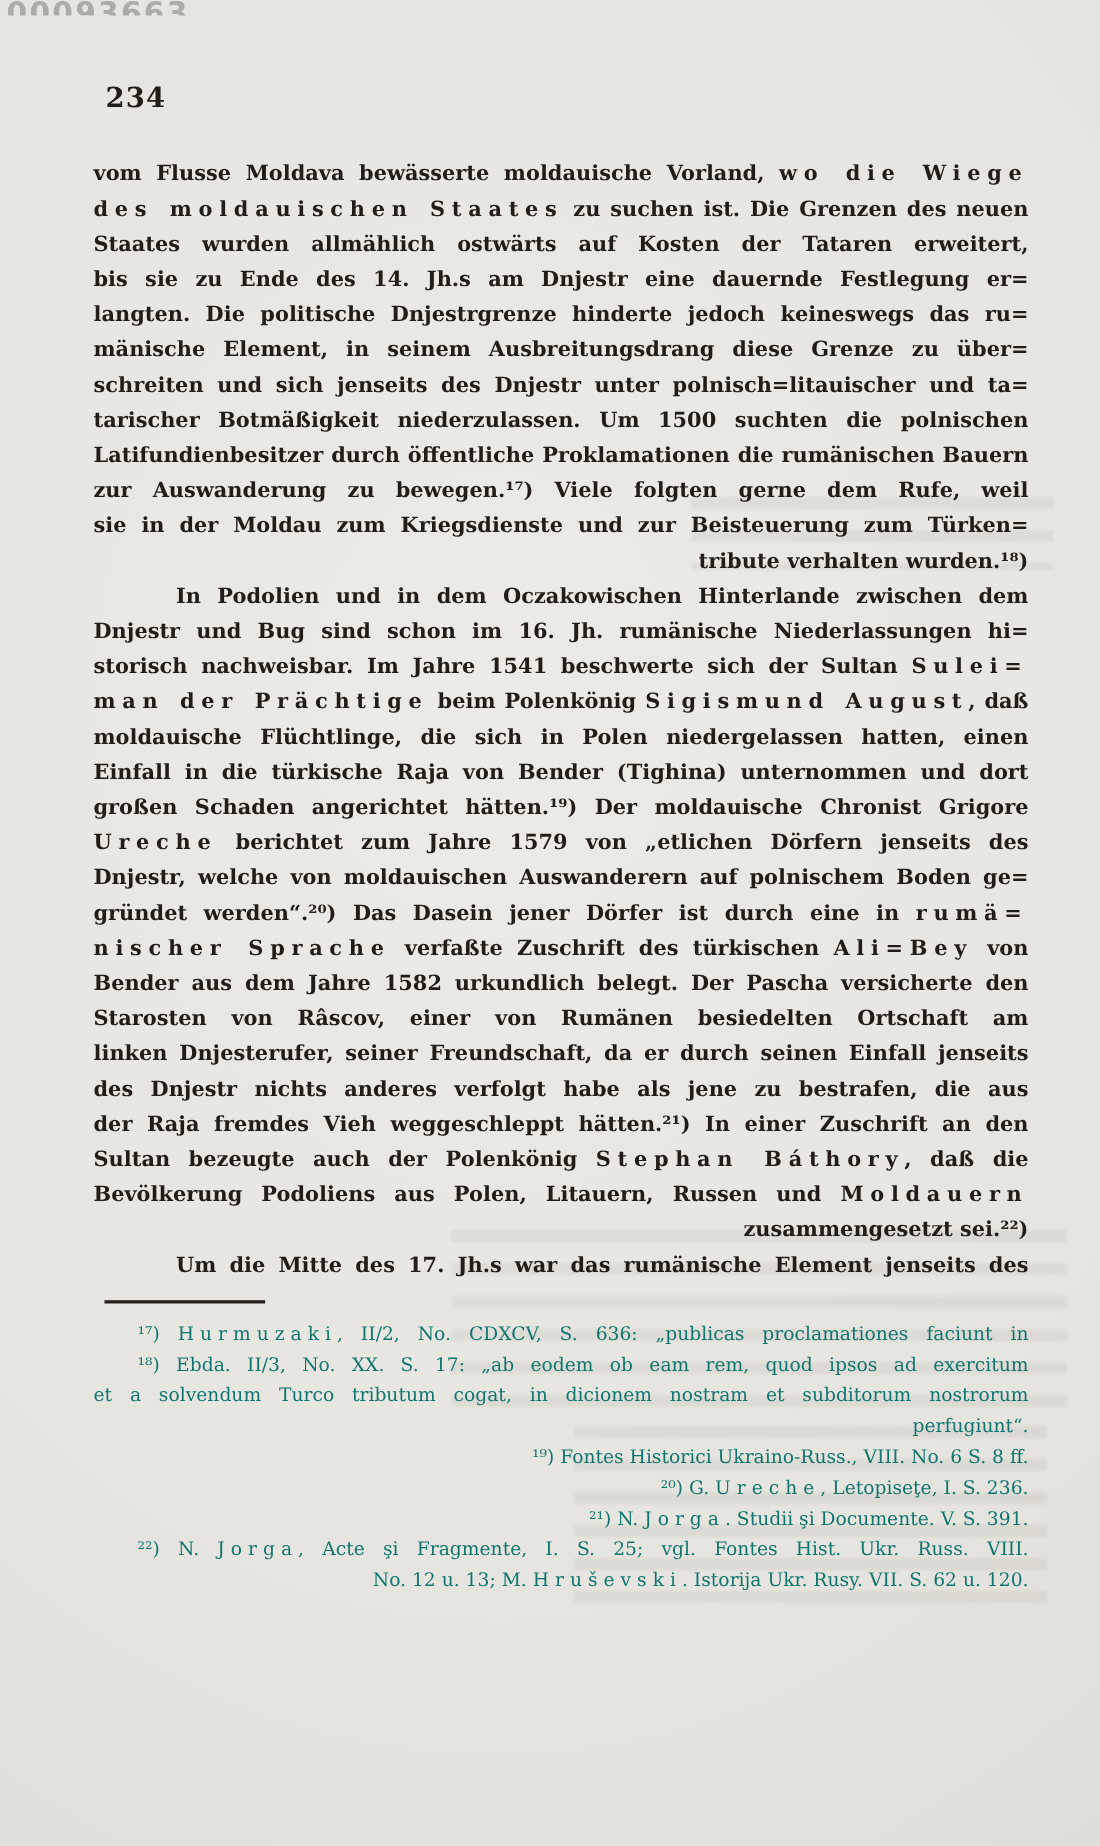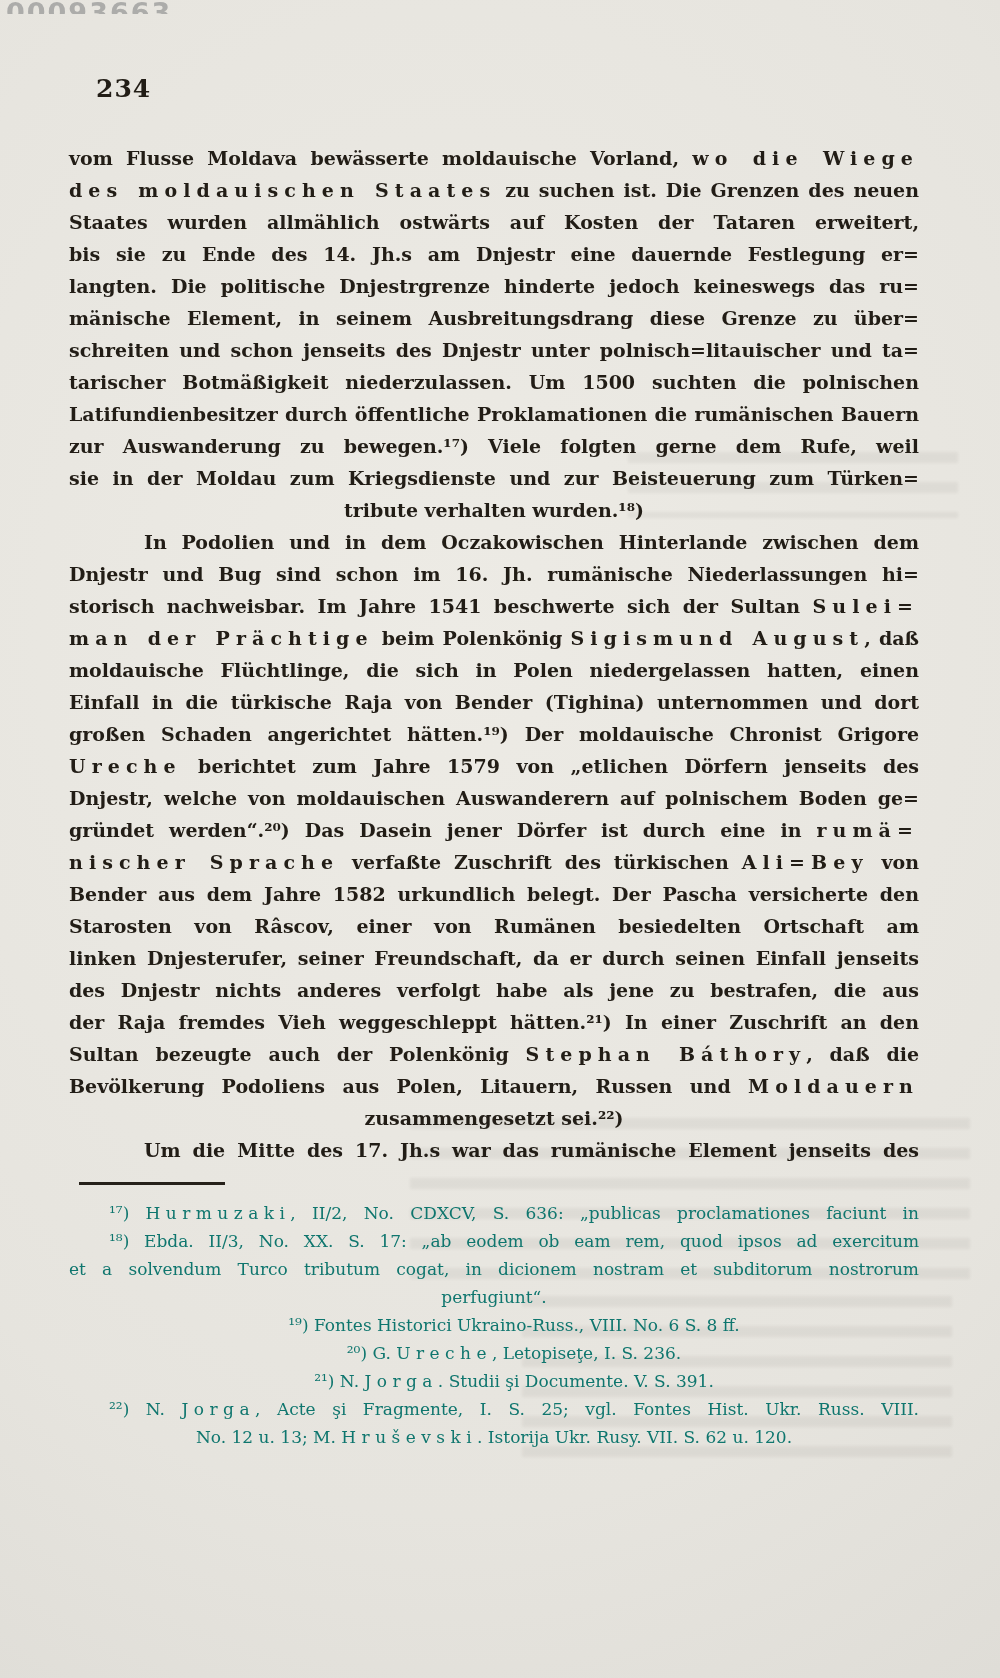--- a/index.html
+++ b/index.html
@@ -18,26 +18,26 @@
     font-family: "DejaVu Sans", sans-serif;
     font-size: 27px; font-weight: 700; letter-spacing: 2px;
     color: #acacaa;
   }
   .scan-stamp span { display: block; margin-top: -3px; }
   .page-number {
     position: absolute; left: 96px; top: 74px;
     font-size: 25px; font-weight: 700; letter-spacing: 1px; text-align: right;
   }
   .text-block {
-    position: absolute; left: 69px; top: 142px; width: 850px;
+    position: absolute; left: 85px; top: 142px; width: 850px;
   }
   .body-text {
     font-size: 19px; font-weight: 700; line-height: 32px;
   }
-  .line { text-align: center; text-justify: inter-word; white-space: normal; }
+  .line { text-align: right; text-justify: inter-word; white-space: normal; }
   .line.j { text-align: justify; text-align-last: justify; }
   .body-text .line.ind { text-indent: 75px; }
   .sperr { letter-spacing: 0.32em; }
   .footnote-rule {
     margin: 16px 0 14px 10px;
     width: 146px; height: 0;
     border-top: 3px solid #26211a;
   }
   .footnotes {
     font-size: 17px; font-weight: 400; line-height: 28px;
@@ -70,21 +70,21 @@
 <div class="page-number">234</div>
 
 <div class="text-block">
   <div class="body-text" id="body-lines">
       <div class="line j"><span>vom Flusse Moldava bewässerte moldauische Vorland, </span><span class="sperr">wo die Wiege</span></div>
       <div class="line j"><span class="sperr">des moldauischen Staates</span><span> zu suchen ist. Die Grenzen des neuen</span></div>
       <div class="line j"><span>Staates wurden allmählich ostwärts auf Kosten der Tataren erweitert,</span></div>
       <div class="line j"><span>bis sie zu Ende des 14. Jh.s am Dnjestr eine dauernde Festlegung er=</span></div>
       <div class="line j"><span>langten. Die politische Dnjestrgrenze hinderte jedoch keineswegs das ru=</span></div>
       <div class="line j"><span>mänische Element, in seinem Ausbreitungsdrang diese Grenze zu über=</span></div>
-      <div class="line j"><span>schreiten und schon jenseits des Dnjestr unter polnisch=litauischer und ta=</span></div>
+      <div class="line j"><span>schreiten und sich jenseits des Dnjestr unter polnisch=litauischer und ta=</span></div>
       <div class="line j"><span>tarischer Botmäßigkeit niederzulassen. Um 1500 suchten die polnischen</span></div>
       <div class="line j"><span>Latifundienbesitzer durch öffentliche Proklamationen die rumänischen Bauern</span></div>
       <div class="line j"><span>zur Auswanderung zu bewegen.¹⁷)  Viele folgten gerne dem Rufe, weil</span></div>
       <div class="line j"><span>sie in der Moldau zum Kriegsdienste und zur Beisteuerung zum Türken=</span></div>
       <div class="line"><span>tribute verhalten wurden.¹⁸)</span></div>
       <div class="line j ind"><span>In Podolien und in dem Oczakowischen Hinterlande zwischen dem</span></div>
       <div class="line j"><span>Dnjestr und Bug sind schon im 16. Jh. rumänische Niederlassungen hi=</span></div>
       <div class="line j"><span>storisch nachweisbar. Im Jahre 1541 beschwerte sich der Sultan </span><span class="sperr">Sulei=</span></div>
       <div class="line j"><span class="sperr">man der Prächtige</span><span> beim Polenkönig </span><span class="sperr">Sigismund August</span><span>, daß</span></div>
       <div class="line j"><span>moldauische Flüchtlinge, die sich in Polen niedergelassen hatten, einen</span></div>

